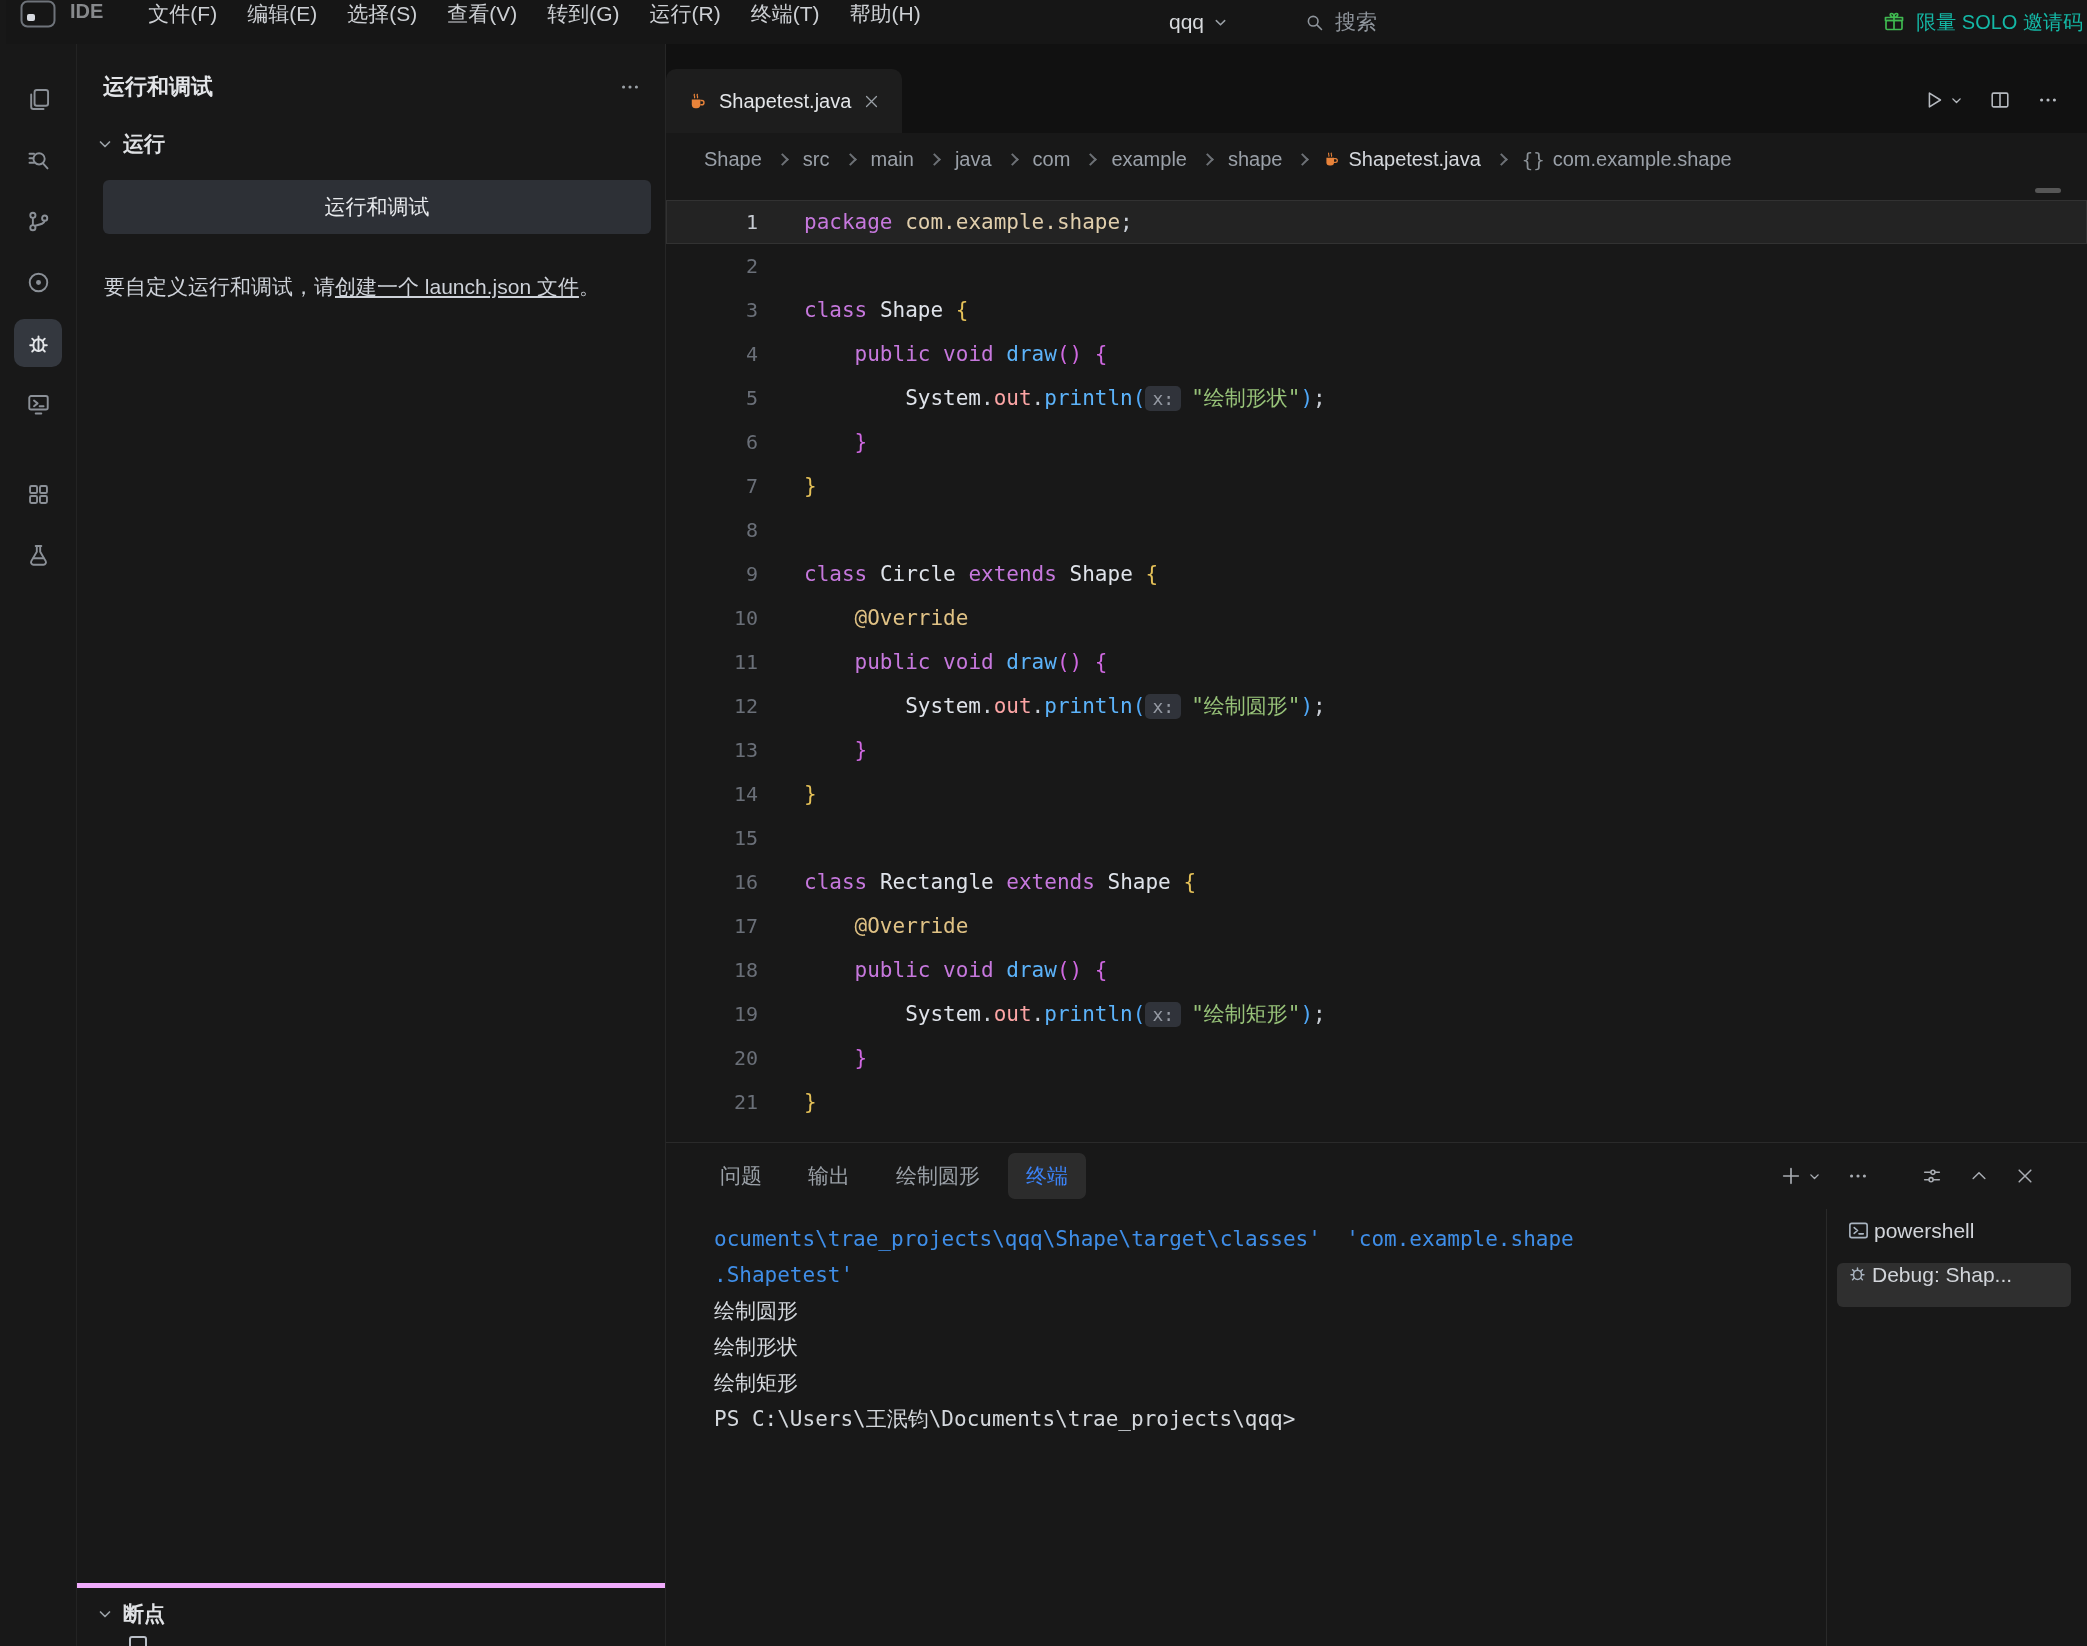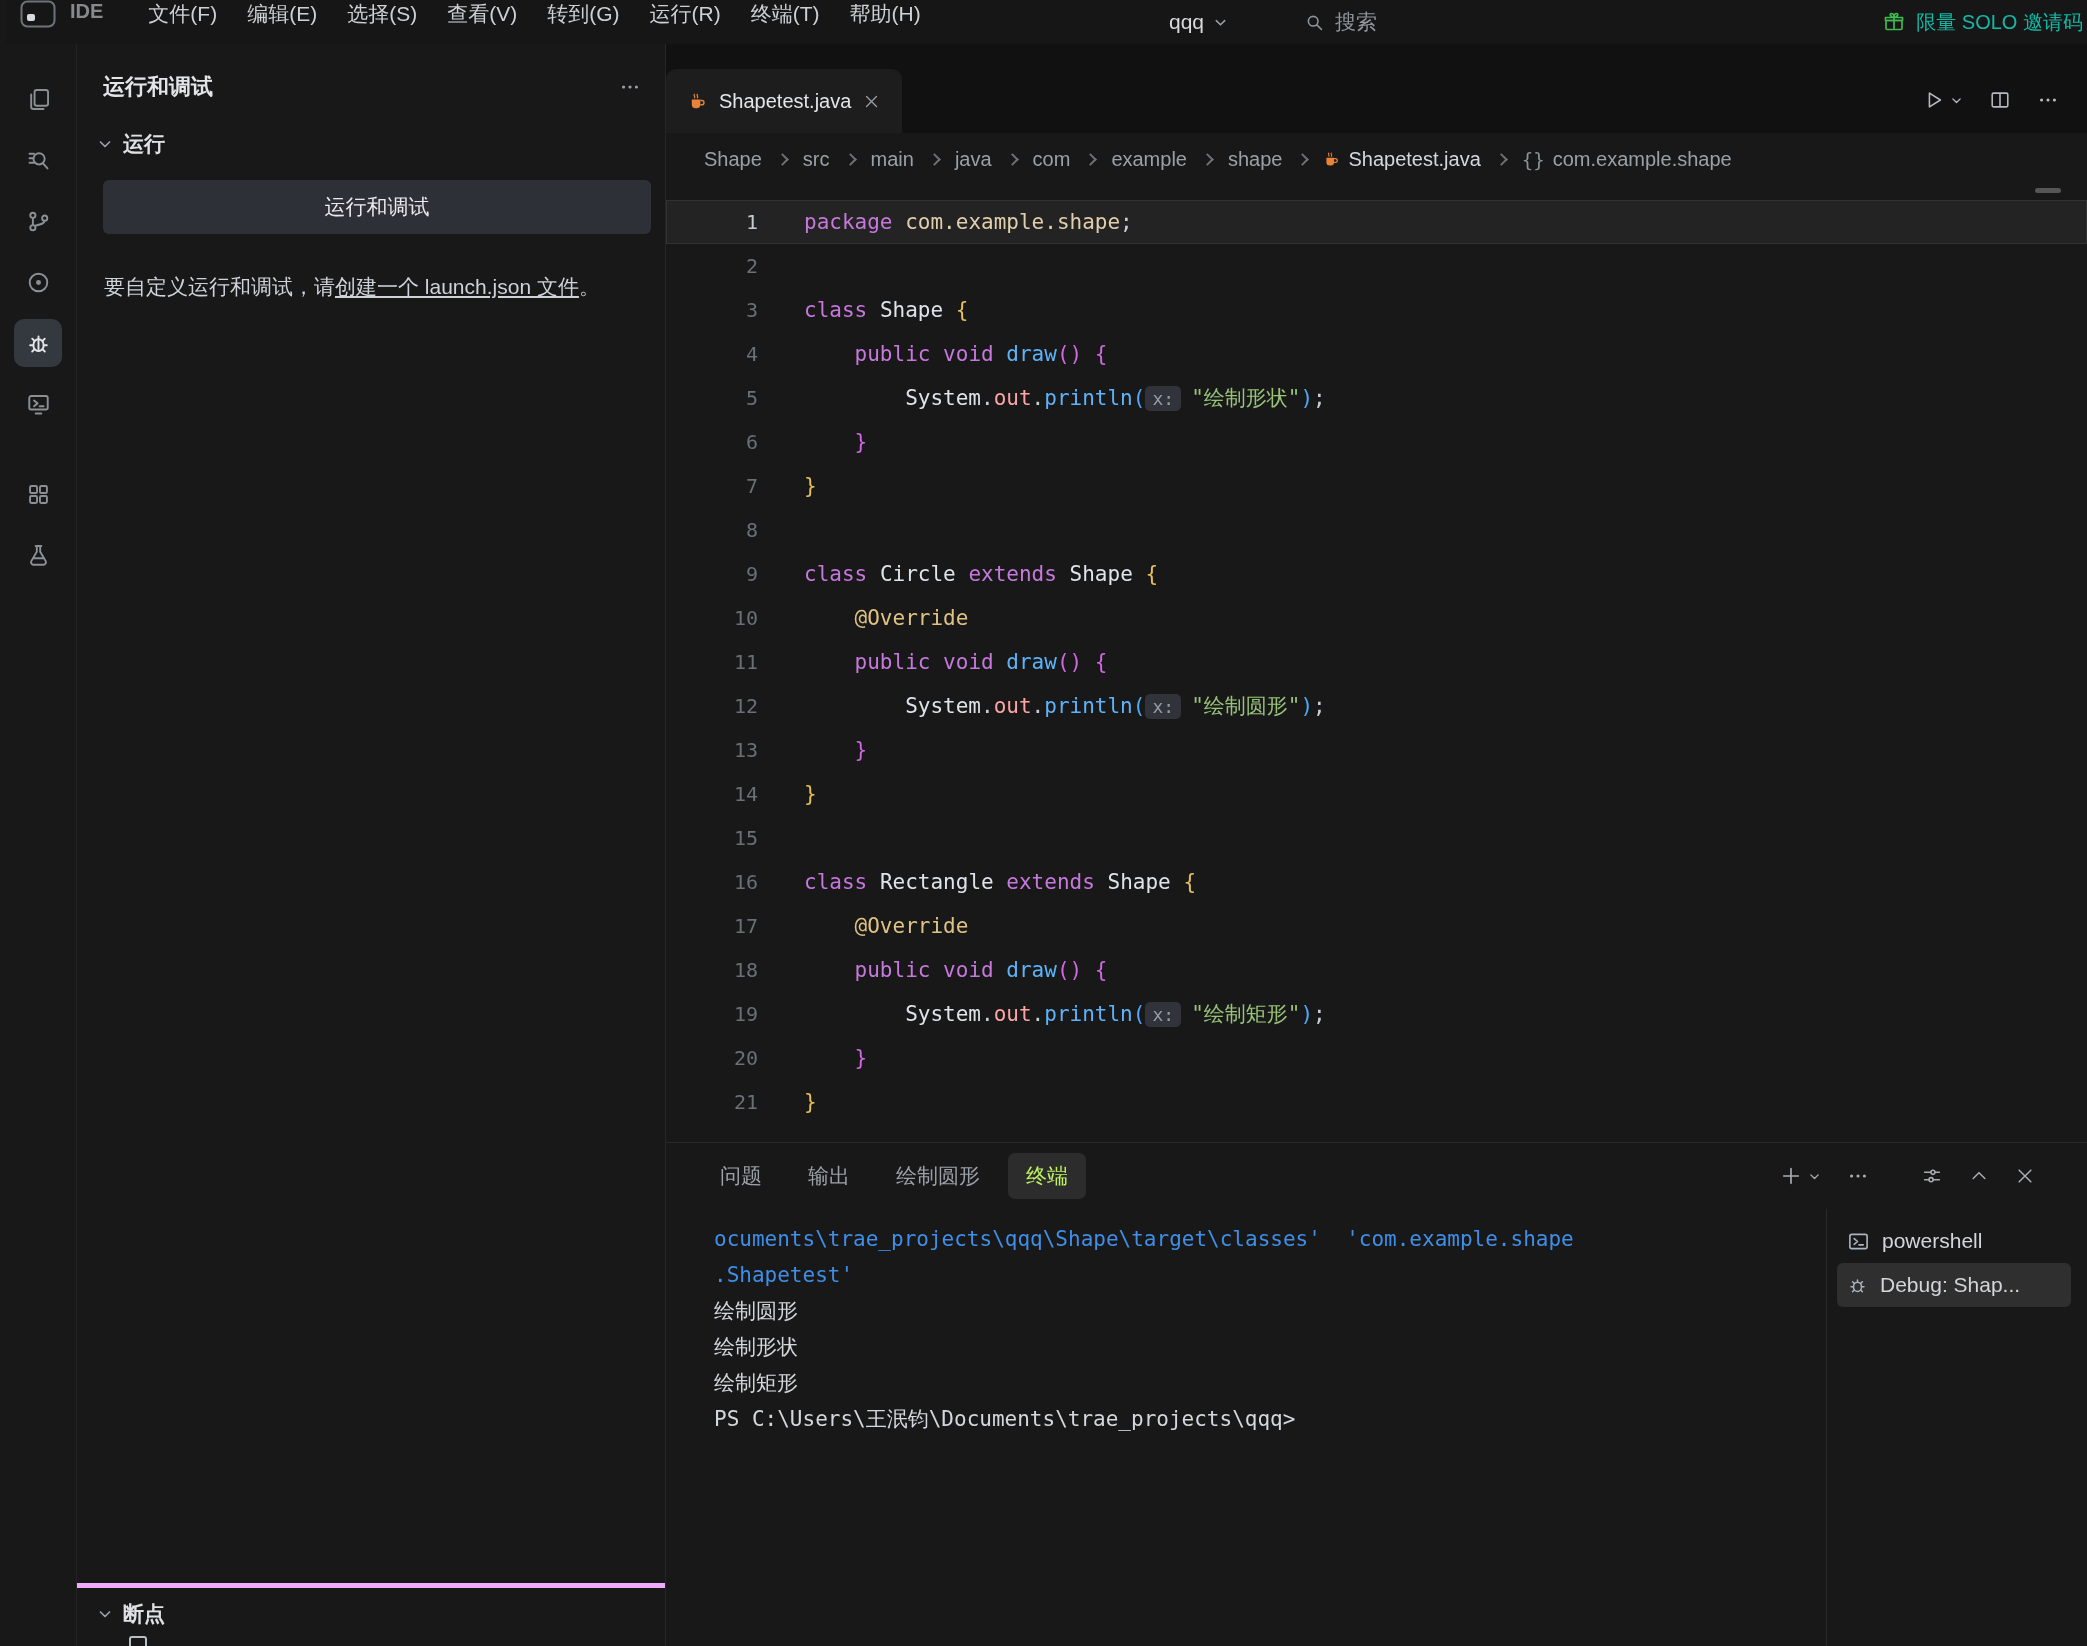--- a/index.html
+++ b/index.html
@@ -73,31 +73,31 @@
 .tok.br2{color:#cf68e1;}
 .tok.br3{color:#4fa8f8;}
 .tok.ann{color:#e0c285;}
 .tok.inlay{background:#30333a;color:#959aa3;border-radius:5px;padding:2px 7px;margin-right:10px;font-size:18px;}
 .overview-dash{position:absolute;top:2px;right:26px;width:26px;height:5px;background:#565656;border-radius:3px;}
 
 
 .panel{position:absolute;left:0;right:0;bottom:0;height:504px;border-top:1px solid #2a2a2a;background:#181818;}
 .panel-tabs-row{height:66px;display:flex;align-items:center;padding-left:36px;gap:10px;position:relative;}
 .ptab{font-size:21px;color:#9ba1a8;padding:9px 18px;border-radius:7px;cursor:pointer;white-space:nowrap;}
-.ptab.active{color:#bef264;background:rgba(255,255,255,0.09);}
+.ptab.active{color:#3b82f6;background:rgba(255,255,255,0.09);}
 .panel-actions{position:absolute;right:52px;top:50%;transform:translateY(-50%);display:flex;gap:26px;align-items:center;color:#a9adb3;}
 .pa-new{display:flex;align-items:center;gap:6px;}
 .pa-tune{margin-left:26px;}
 .panel-body{position:absolute;top:66px;bottom:0;left:0;right:0;display:flex;}
 .terminal{flex:1;padding:12px 20px 0 48px;font-family:"DejaVu Sans Mono",monospace;font-size:21px;overflow:hidden;}
 .term-line{line-height:36px;white-space:pre;}
 .term-line.blue{color:#3f8ee8;}
 .term-line.plain{color:#d4d8dd;}
 .terminal-side{width:261px;border-left:1px solid #2a2a2a;padding:10px 16px 0 10px;}
-.ts-item{display:flex;align-items:center;gap:12px;height:44px;padding:0 10px;border-radius:6px;color:#d2d5da;font-size:21px;cursor:pointer;white-space:nowrap;overflow:hidden;}
+.ts-item{display:flex;align-items:flex-start;gap:4px;height:44px;padding:0 10px;border-radius:6px;color:#d2d5da;font-size:21px;cursor:pointer;white-space:nowrap;overflow:hidden;}
 .ts-item.active{background:rgba(255,255,255,0.10);}
 .ts-icon{flex:none;display:flex;color:#a9b4c0;}
 </style>
 </head>
 <body>
 
 <div class="titlebar">
   <div class="app-logo">
     <svg width="36" height="28" viewBox="0 0 36 28">
         <rect x="1.5" y="1.5" width="33" height="25" rx="6" fill="none" stroke="#6e737a" stroke-width="2"></rect>

